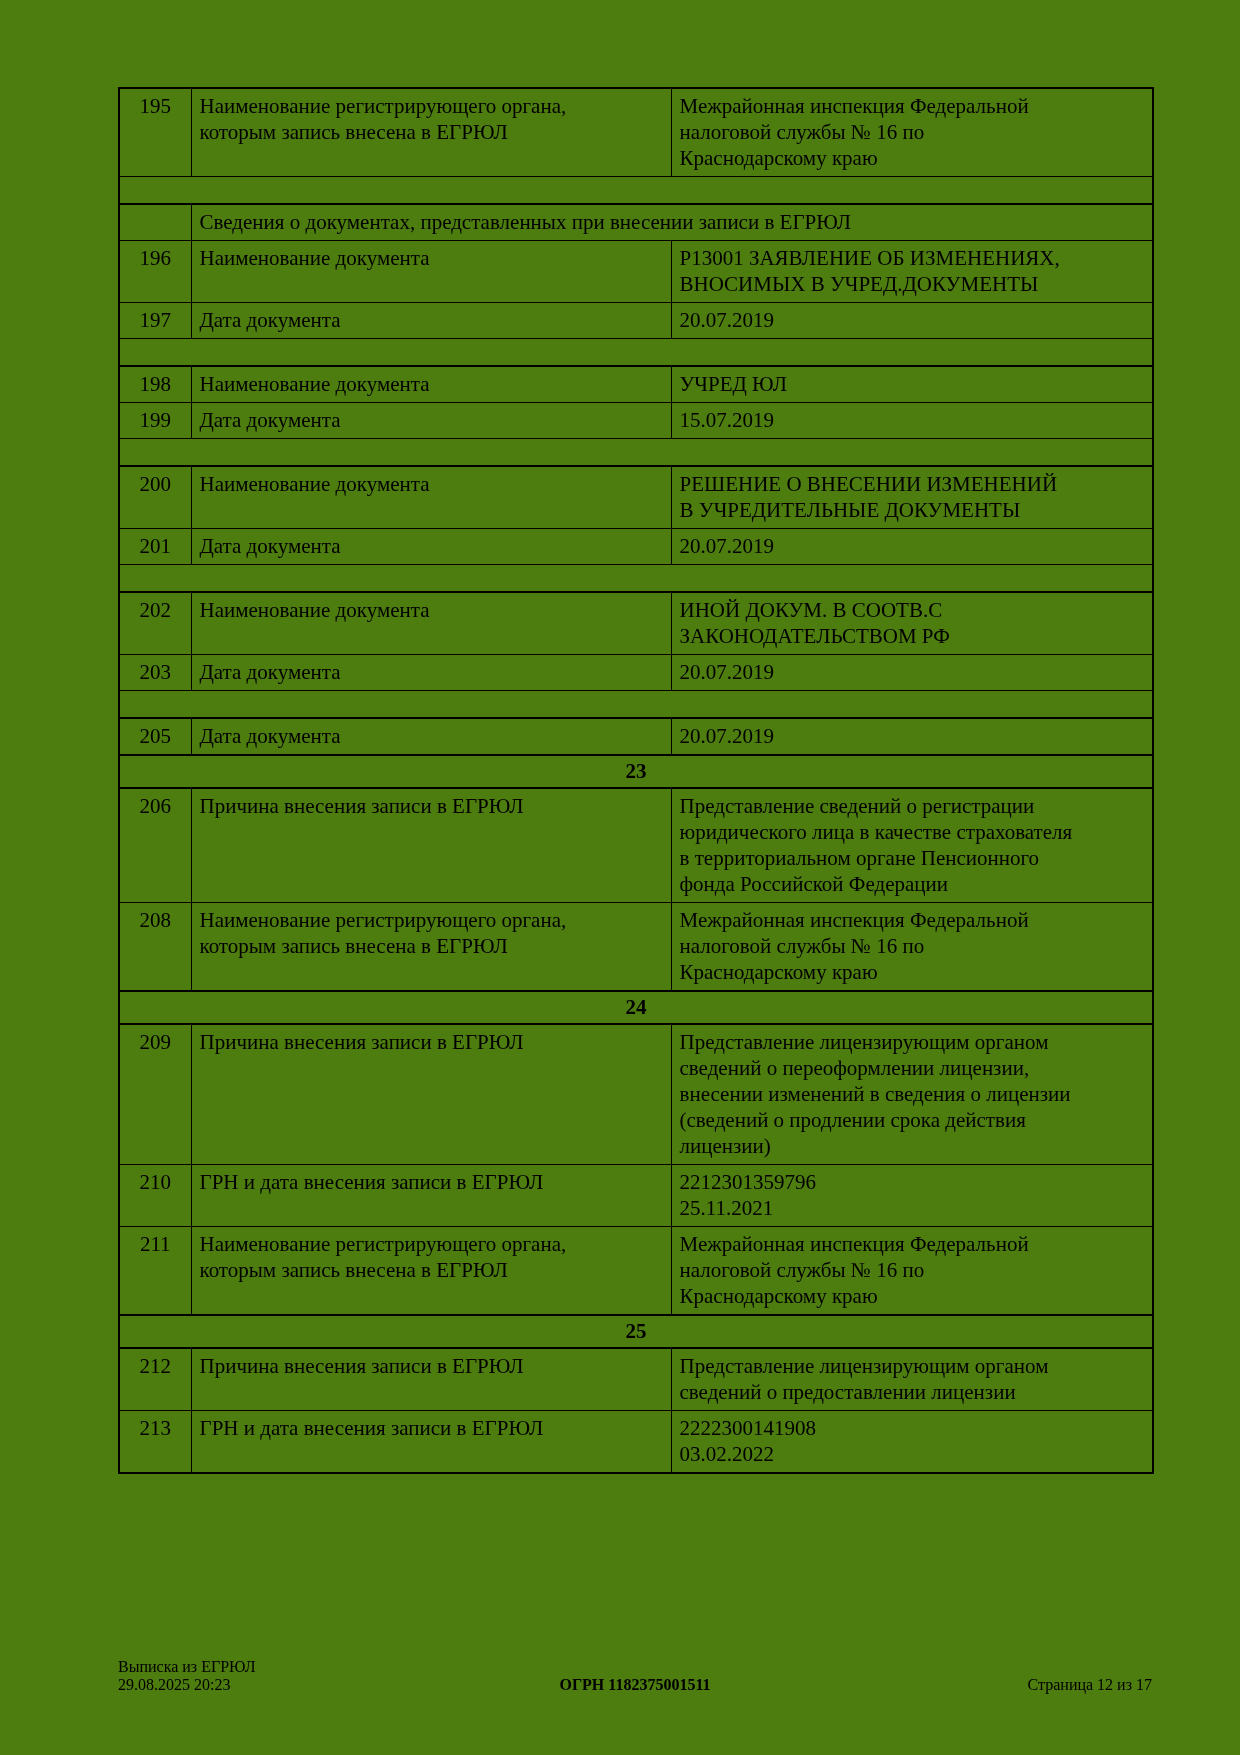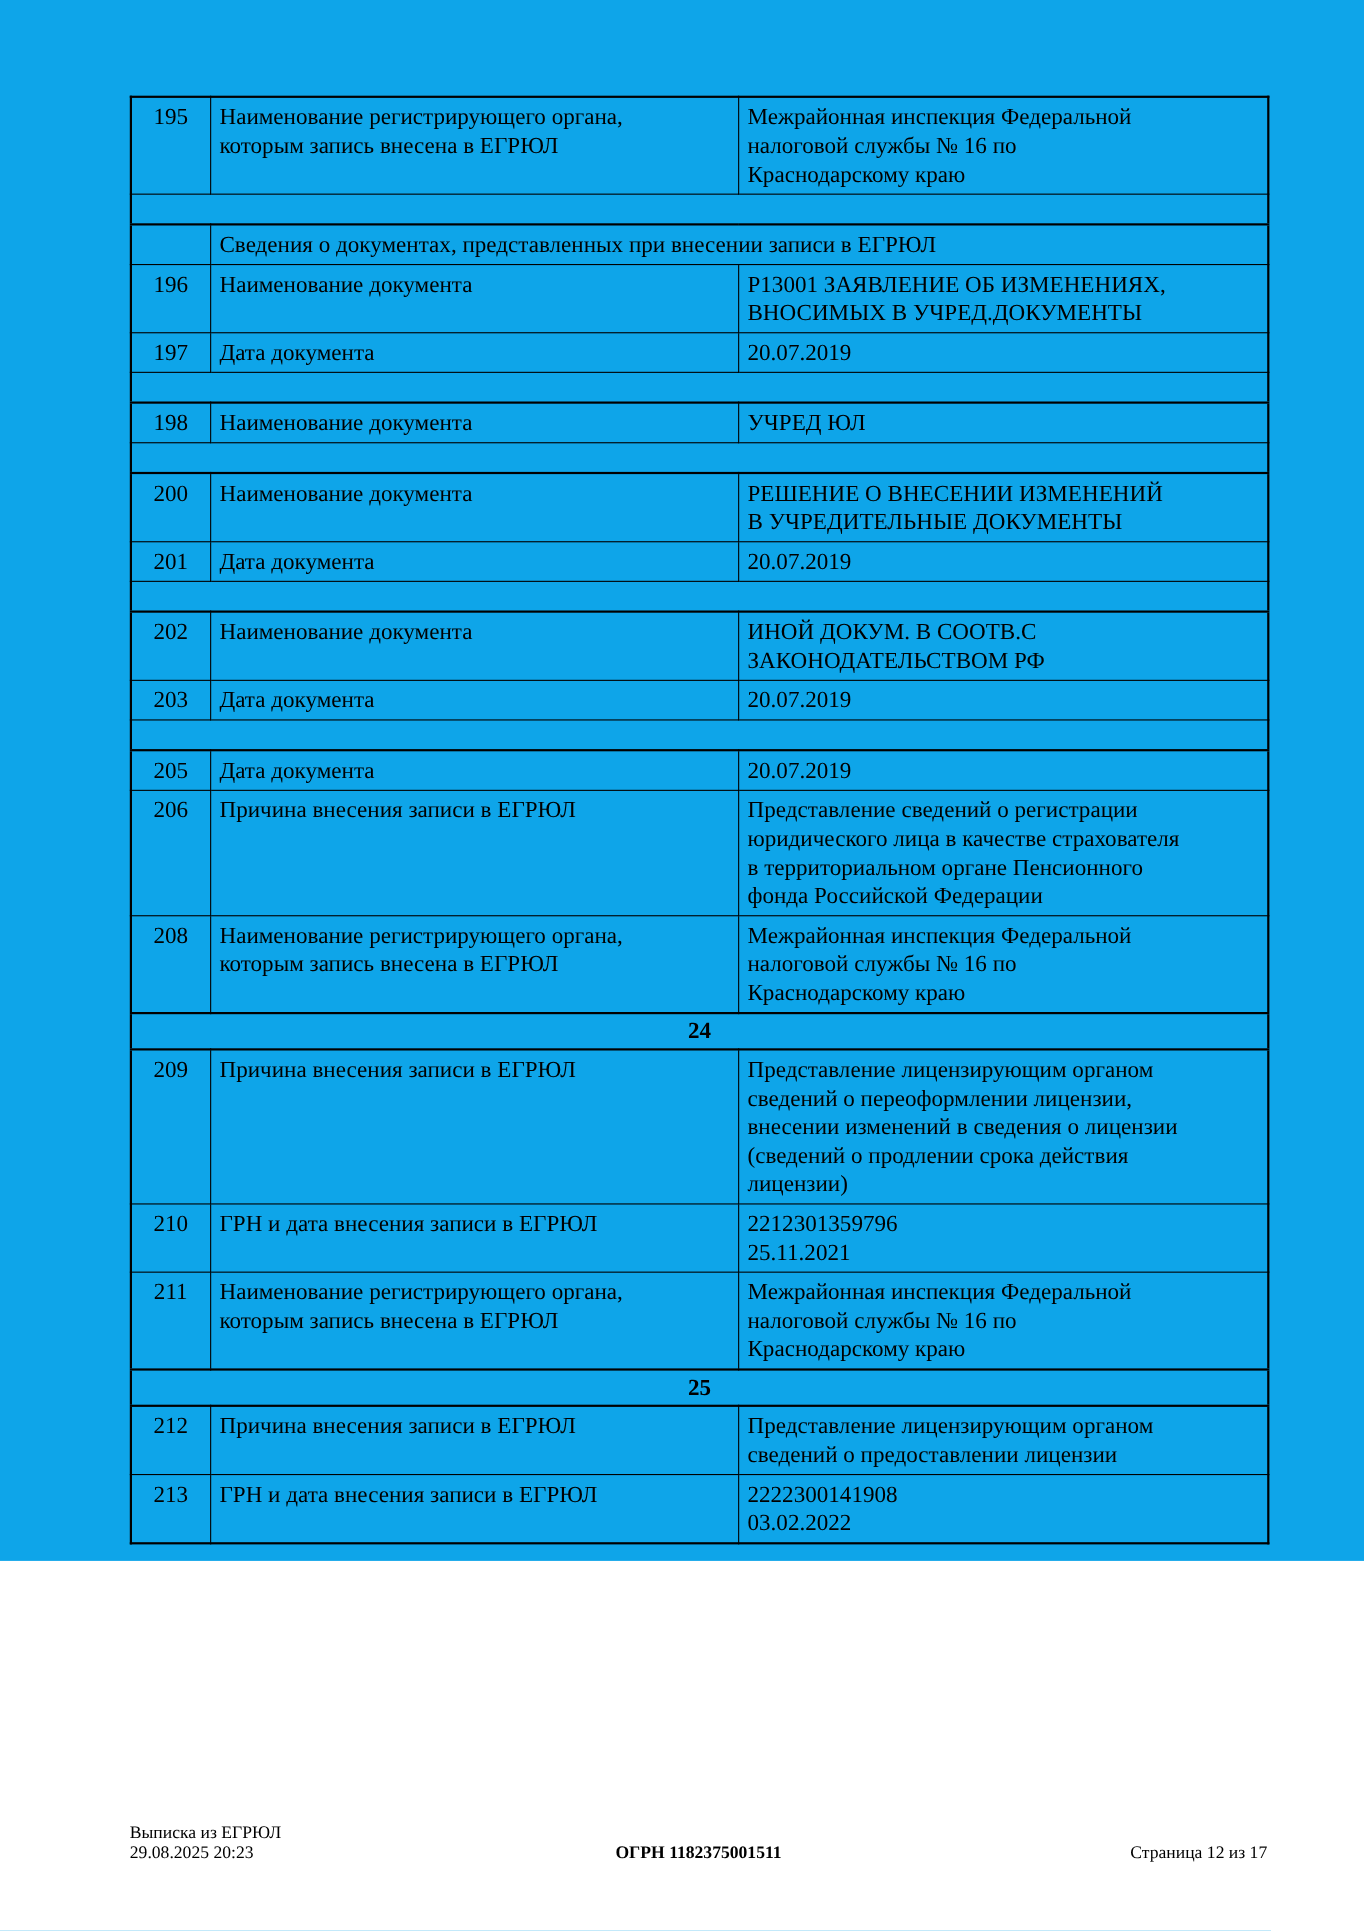--- a/index.html
+++ b/index.html
@@ -11,22 +11,22 @@
     width: 1240px;
     height: 1755px;
     font-family: "Liberation Serif", "DejaVu Serif", serif;
     color: #000000;
     position: relative;
     overflow: hidden;
   }
   .page {
     position: relative;
     width: 1240px;
-    height: 1419px;
-    background: #0ea5e9;
+    height: 1755px;
+    background: #4d7c0f;
   }
   table.egrul {
     position: absolute;
     left: 118px;
     top: 87px;
     width: 1034px;
     border-collapse: collapse;
     table-layout: fixed;
     border: 2px solid #000000;
   }
@@ -123,20 +123,25 @@
           <td class="value">20.07.2019</td>
         </tr>
         <tr class="spacer">
           <td colspan="3"></td>
         </tr>
         <tr>
           <td class="num">198</td>
           <td class="label">Наименование документа</td>
           <td class="value">УЧРЕД ЮЛ</td>
         </tr>
+        <tr>
+          <td class="num">199</td>
+          <td class="label">Дата документа</td>
+          <td class="value">15.07.2019</td>
+        </tr>
         <tr class="spacer">
           <td colspan="3"></td>
         </tr>
         <tr>
           <td class="num">200</td>
           <td class="label">Наименование документа</td>
           <td class="value">РЕШЕНИЕ О ВНЕСЕНИИ ИЗМЕНЕНИЙ
 В УЧРЕДИТЕЛЬНЫЕ ДОКУМЕНТЫ</td>
         </tr>
         <tr>
@@ -158,20 +163,23 @@
           <td class="label">Дата документа</td>
           <td class="value">20.07.2019</td>
         </tr>
         <tr class="spacer">
           <td colspan="3"></td>
         </tr>
         <tr>
           <td class="num">205</td>
           <td class="label">Дата документа</td>
           <td class="value">20.07.2019</td>
+        </tr>
+        <tr class="section">
+          <td colspan="3">23</td>
         </tr>
         <tr>
           <td class="num">206</td>
           <td class="label">Причина внесения записи в ЕГРЮЛ</td>
           <td class="value">Представление сведений о регистрации
 юридического лица в качестве страхователя
 в территориальном органе Пенсионного
 фонда Российской Федерации</td>
         </tr>
         <tr>

